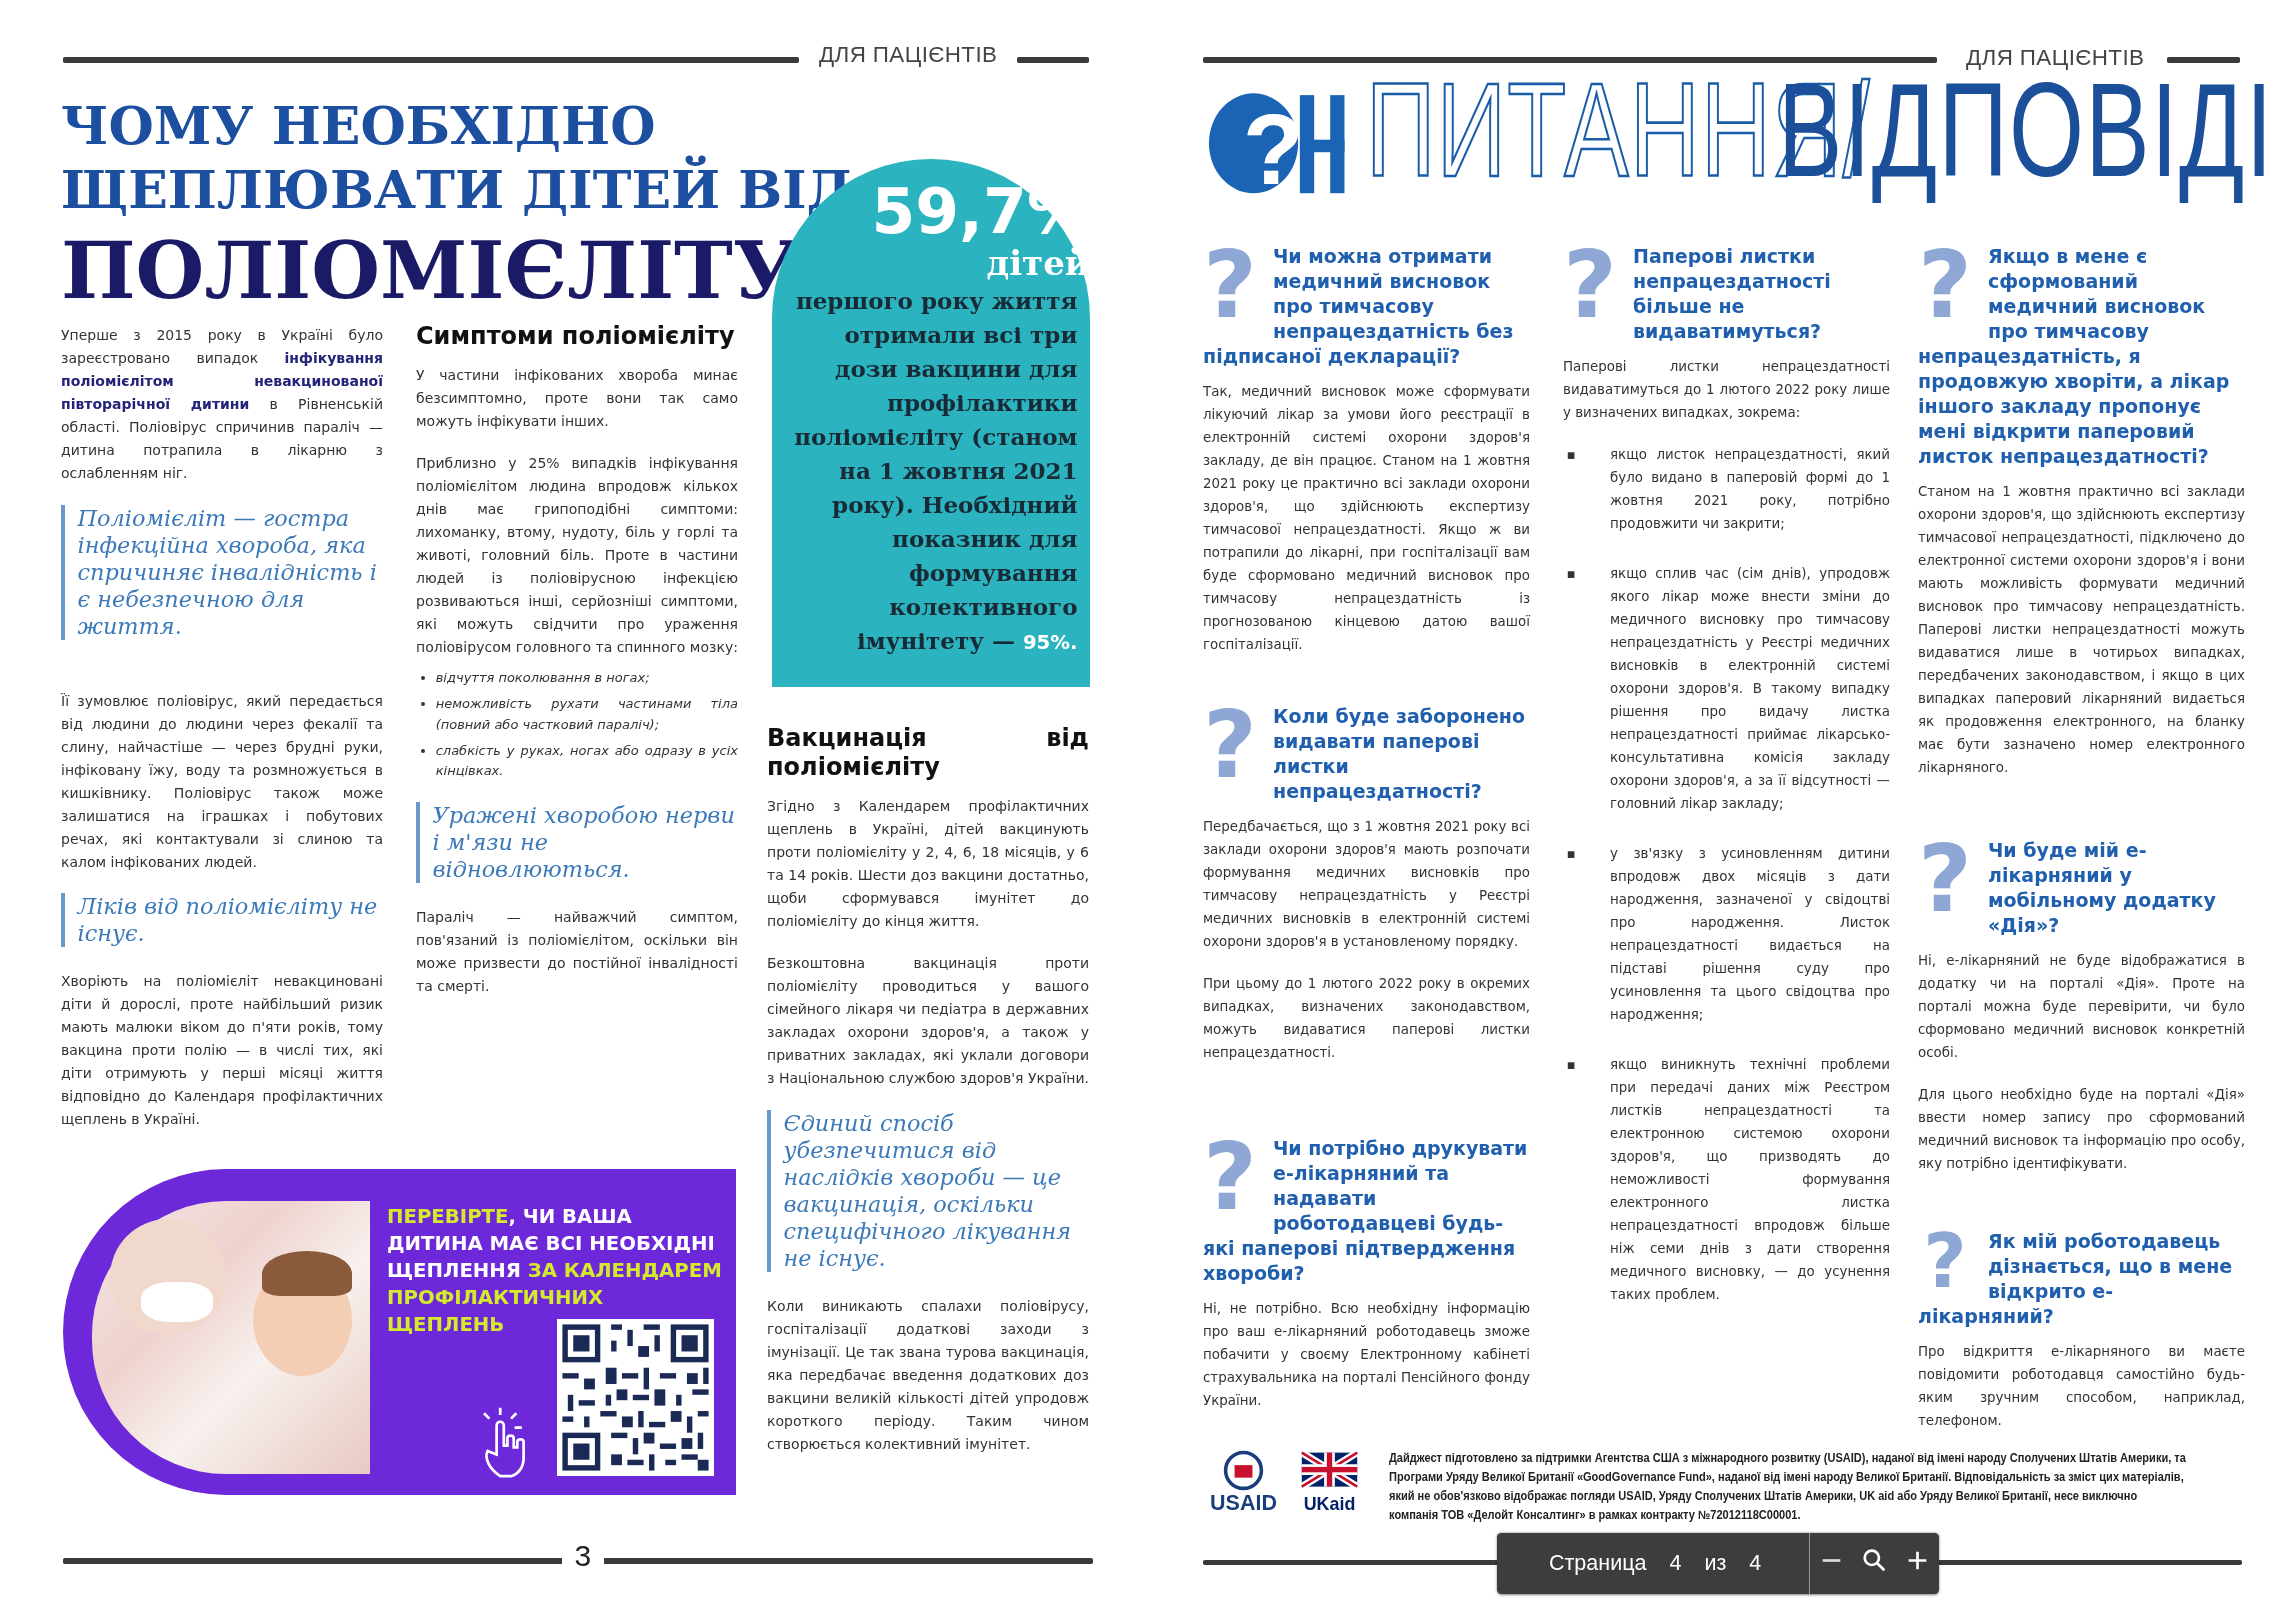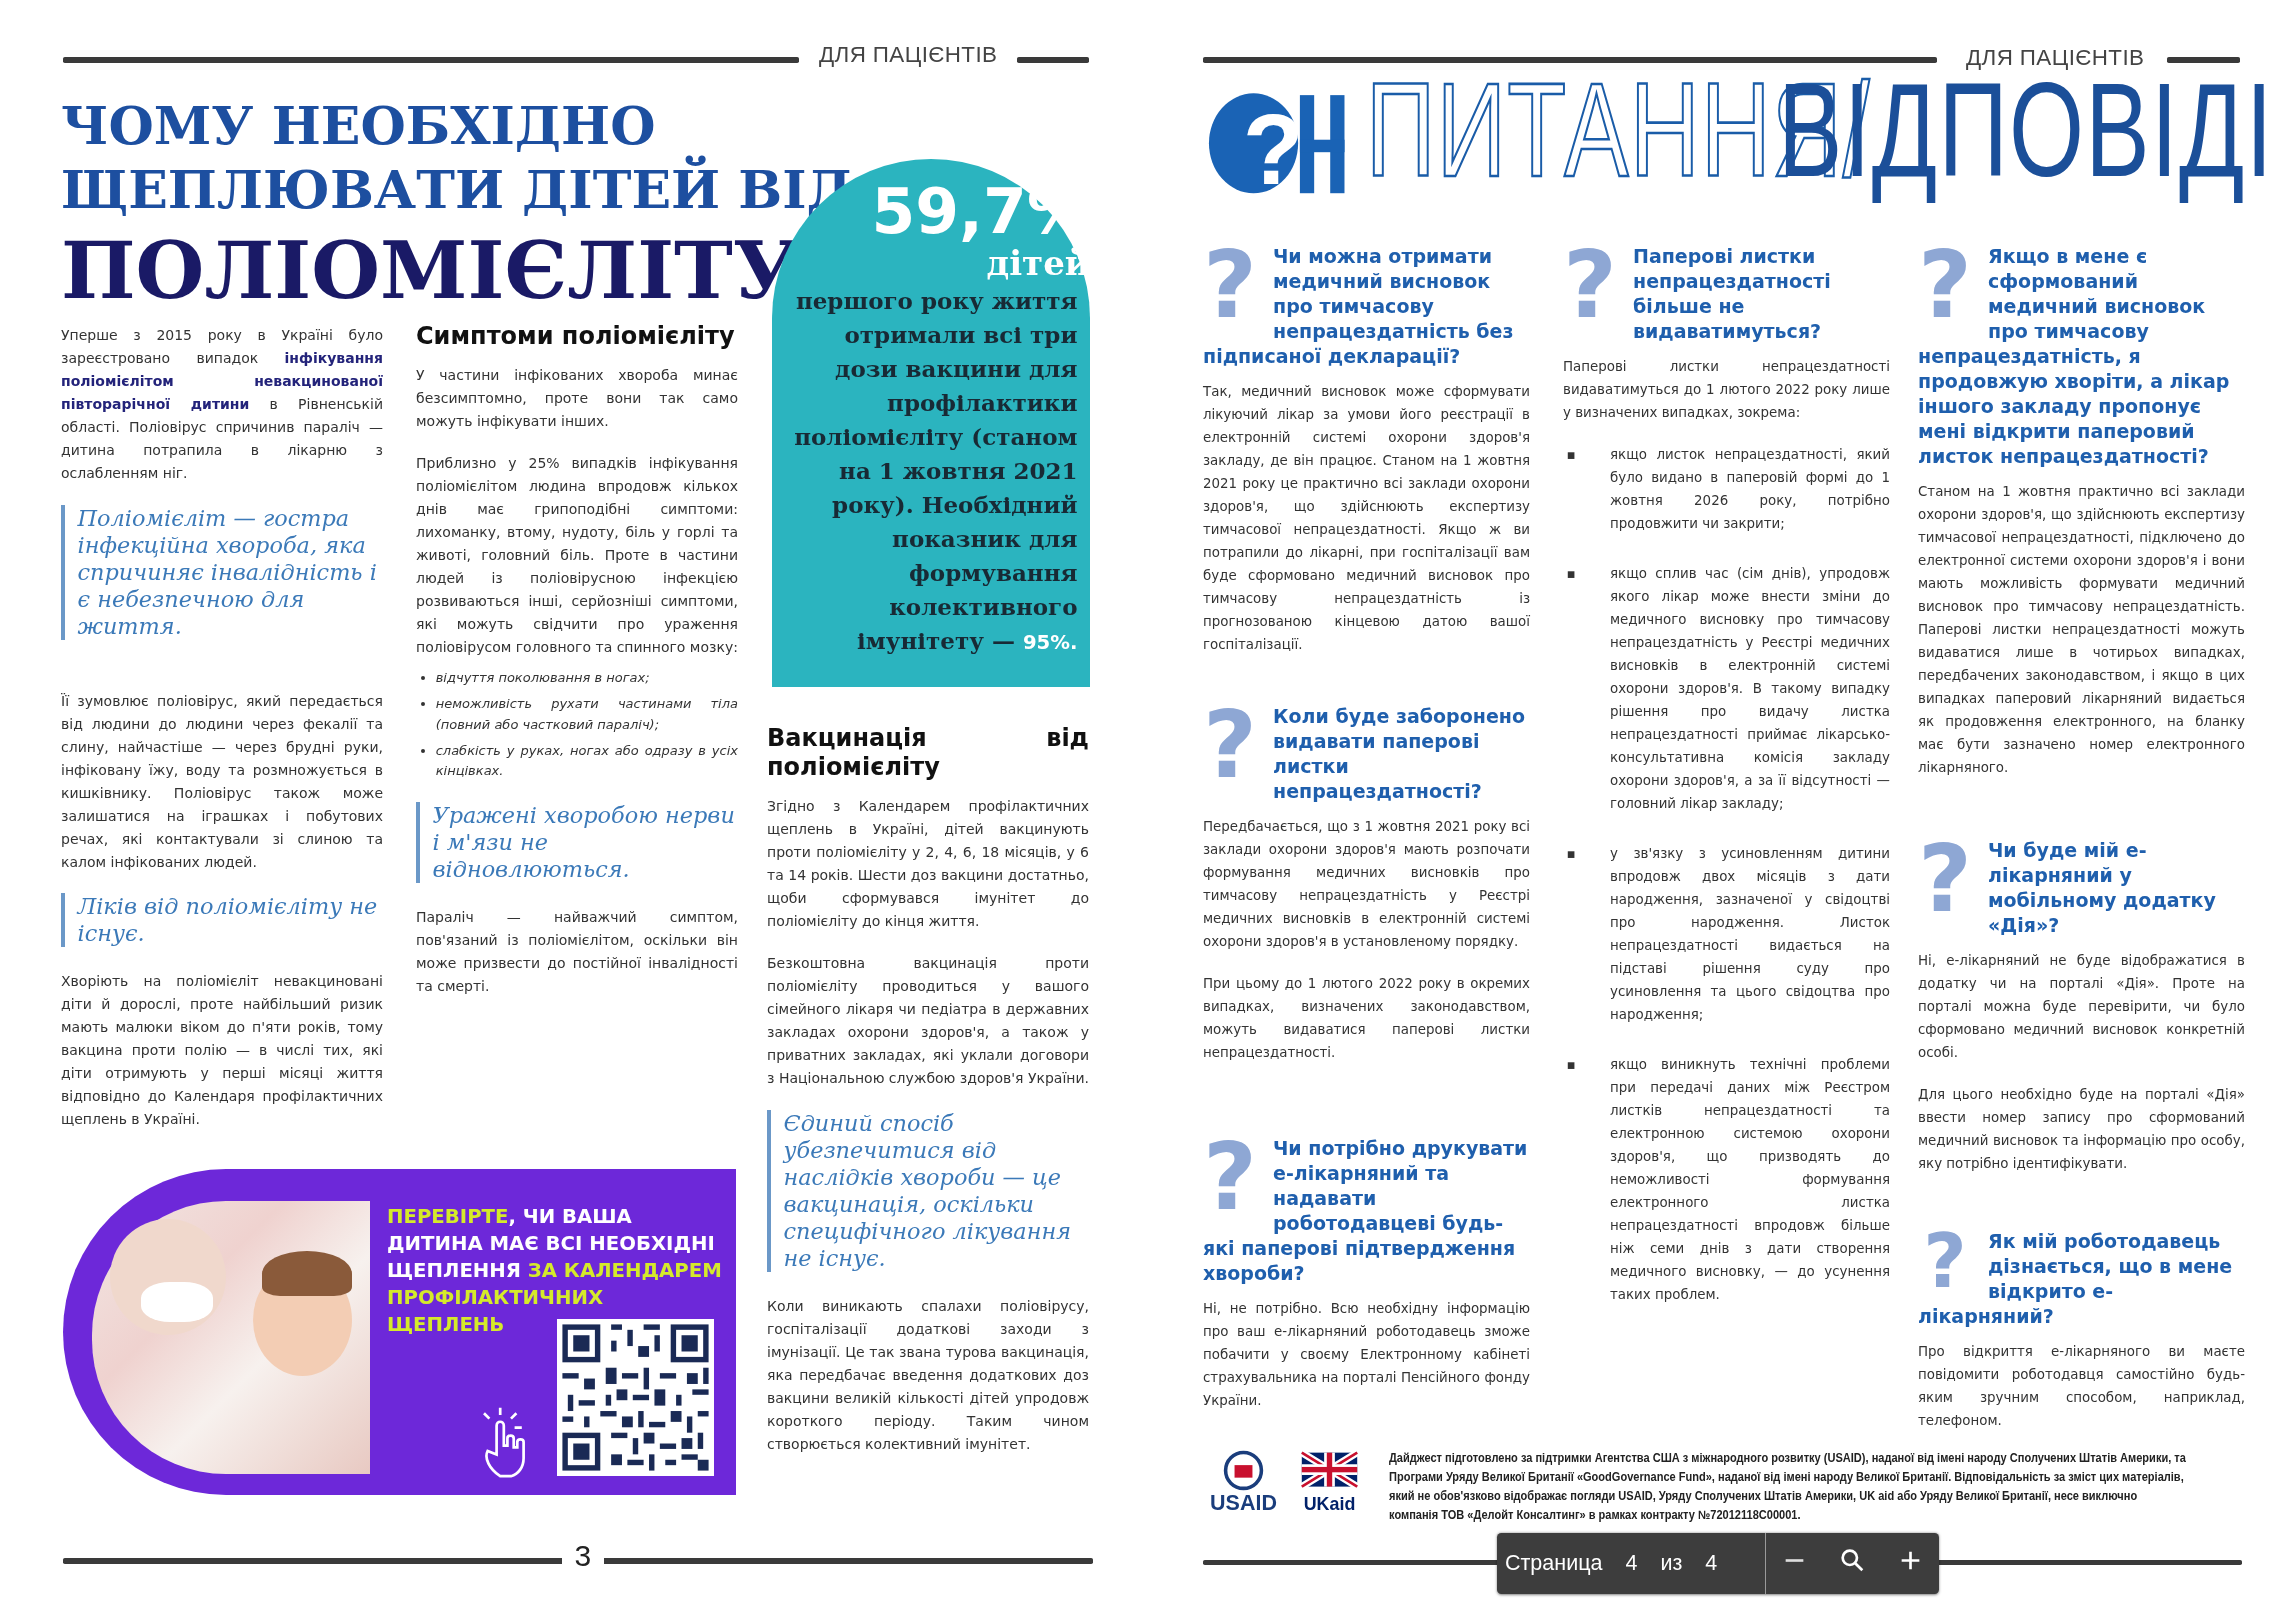--- a/index.html
+++ b/index.html
@@ -208,21 +208,21 @@
     <div class="a">
         <p>Ні, не потрібно. Всю необхідну інформацію про ваш е-лікарняний роботодавець зможе побачити у своєму Електронному кабінеті страхувальника на порталі Пенсійного фонду України.</p>
       </div>
   </div>
 
   <div class="qa" style="left:399px;top:244px;width:327px;">
     <div class="q"><span class="qmark">?</span><span>Паперові листки непрацездатності більше не видаватимуться?</span></div>
     <div class="a">
       <p>Паперові листки непрацездатності видаватимуться до 1 лютого 2022 року лише у визначених випадках, зокрема:</p>
       <ul>
-        <li>якщо листок непрацездатності, який було видано в паперовій формі до 1 жовтня 2026 року, потрібно продовжити чи закрити;</li>
+        <li>якщо листок непрацездатності, який було видано в паперовій формі до 1 жовтня 2021 року, потрібно продовжити чи закрити;</li>
         <li>якщо сплив час (сім днів), упродовж якого лікар може внести зміни до медичного висновку про тимчасову непрацездатність у Реєстрі медичних висновків в електронній системі охорони здоров'я. В такому випадку рішення про видачу листка непрацездатності приймає лікарсько-консультативна комісія закладу охорони здоров'я, а за її відсутності — головний лікар закладу;</li>
         <li>у зв'язку з усиновленням дитини впродовж двох місяців з дати народження, зазначеної у свідоцтві про народження. Листок непрацездатності видається на підставі рішення суду про усиновлення та цього свідоцтва про народження;</li>
         <li>якщо виникнуть технічні проблеми при передачі даних між Реєстром листків непрацездатності та електронною системою охорони здоров'я, що призводять до неможливості формування електронного листка непрацездатності впродовж більше ніж семи днів з дати створення медичного висновку, — до усунення таких проблем.</li>
       </ul>
     </div>
   </div>
 
   <div class="qa" style="left:754px;top:244px;width:327px;">
     <div class="q"><span class="qmark">?</span><span>Якщо в мене є сформований медичний висновок про тимчасову непрацездатність, я продовжую хворіти, а лікар іншого закладу пропонує мені відкрити паперовий листок непрацездатності?</span></div>
     <div class="a">
@@ -259,21 +259,21 @@
         <rect x="2" y="20" width="62" height="6" fill="#c8102e"></rect>
       <text x="33" y="68" text-anchor="middle" font-family="Liberation Sans, sans-serif" font-weight="bold" font-size="20" fill="#012169">UKaid</text>
     </svg>
     <div id="footer-text">Дайджест підготовлено за підтримки Агентства США з міжнародного розвитку (USAID), наданої від імені народу Сполучених Штатів Америки, та Програми Уряду Великої Британії «GoodGovernance Fund», наданої від імені народу Великої Британії. Відповідальність за зміст цих матеріалів, який не обов'язково відображає погляди USAID, Уряду Сполучених Штатів Америки, UK aid або Уряду Великої Британії, несе виключно компанія ТОВ «Делойт Консалтинг» в рамках контракту №72012118C00001.</div>
   </div>
 
   <div class="rule" style="left:39px;top:1560px;width:1039px;height:4.5px;"></div>
 </div>
 
 <div id="pdf-toolbar">
-  <div class="seg" style="width:260px;padding-left:8px;gap:23px;">
+  <div class="seg" style="width:260px;padding-left:8px;gap:23px;margin-left:44px;">
     <span>Страница</span>
     <span class="tb">4</span>
     <span>из</span>
     <span>4</span>
   </div>
   <div class="sep"></div>
   <div class="seg" style="flex:1;justify-content:space-around;">
     <span class="tb">
       <svg width="23" height="23" viewBox="0 0 26 26">
           <path d="M3 13 H23" stroke="#ddd" stroke-width="3"></path>

